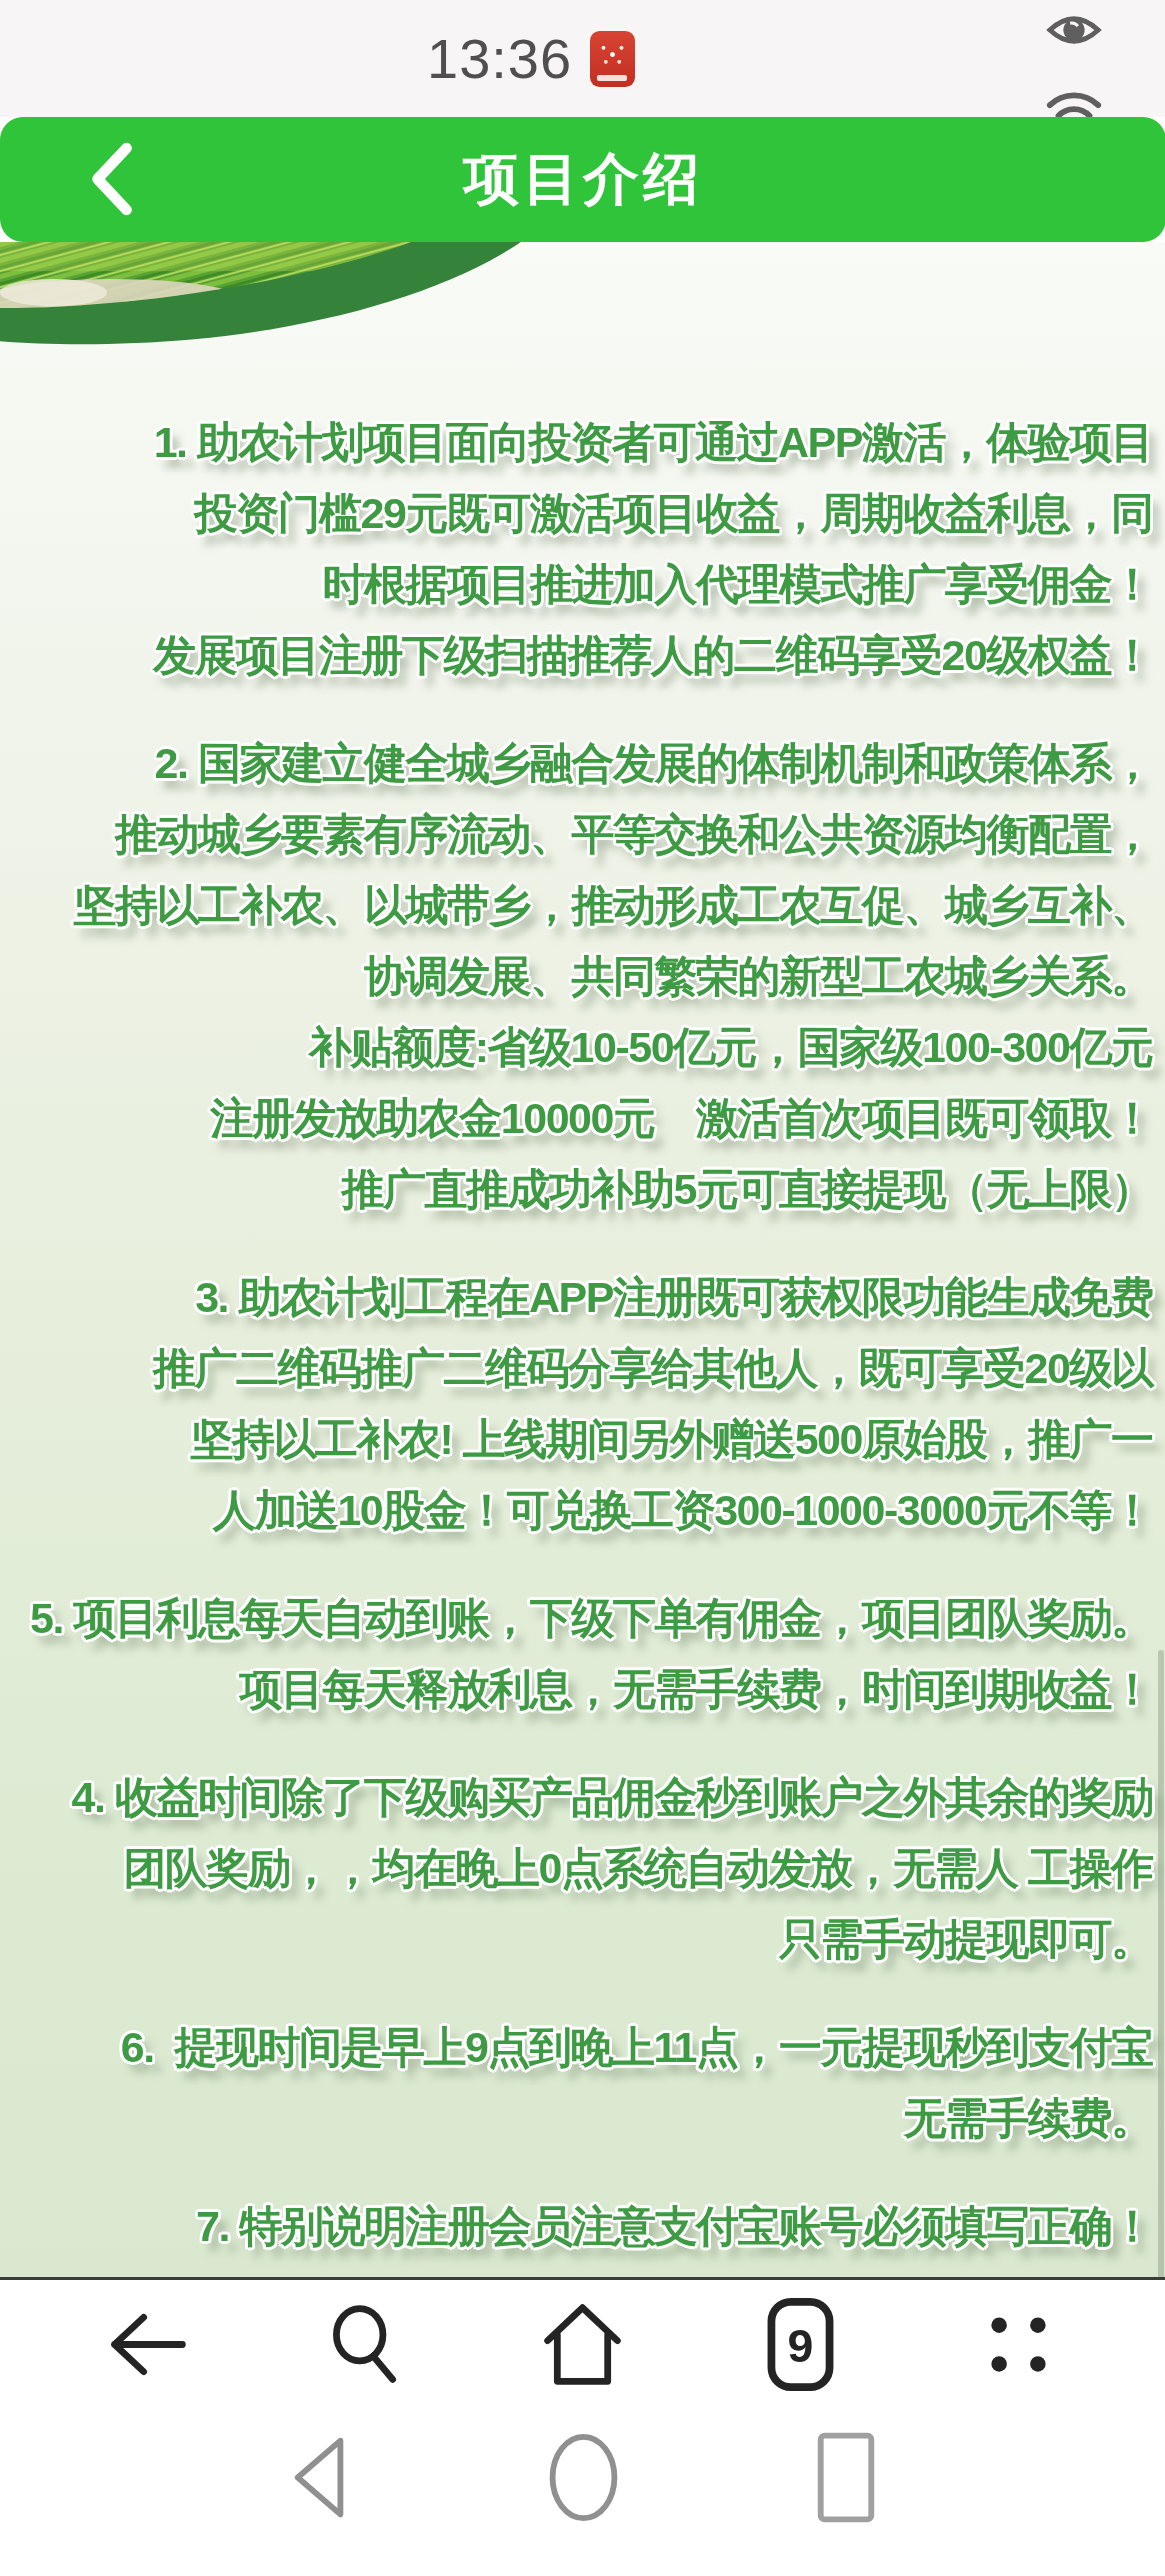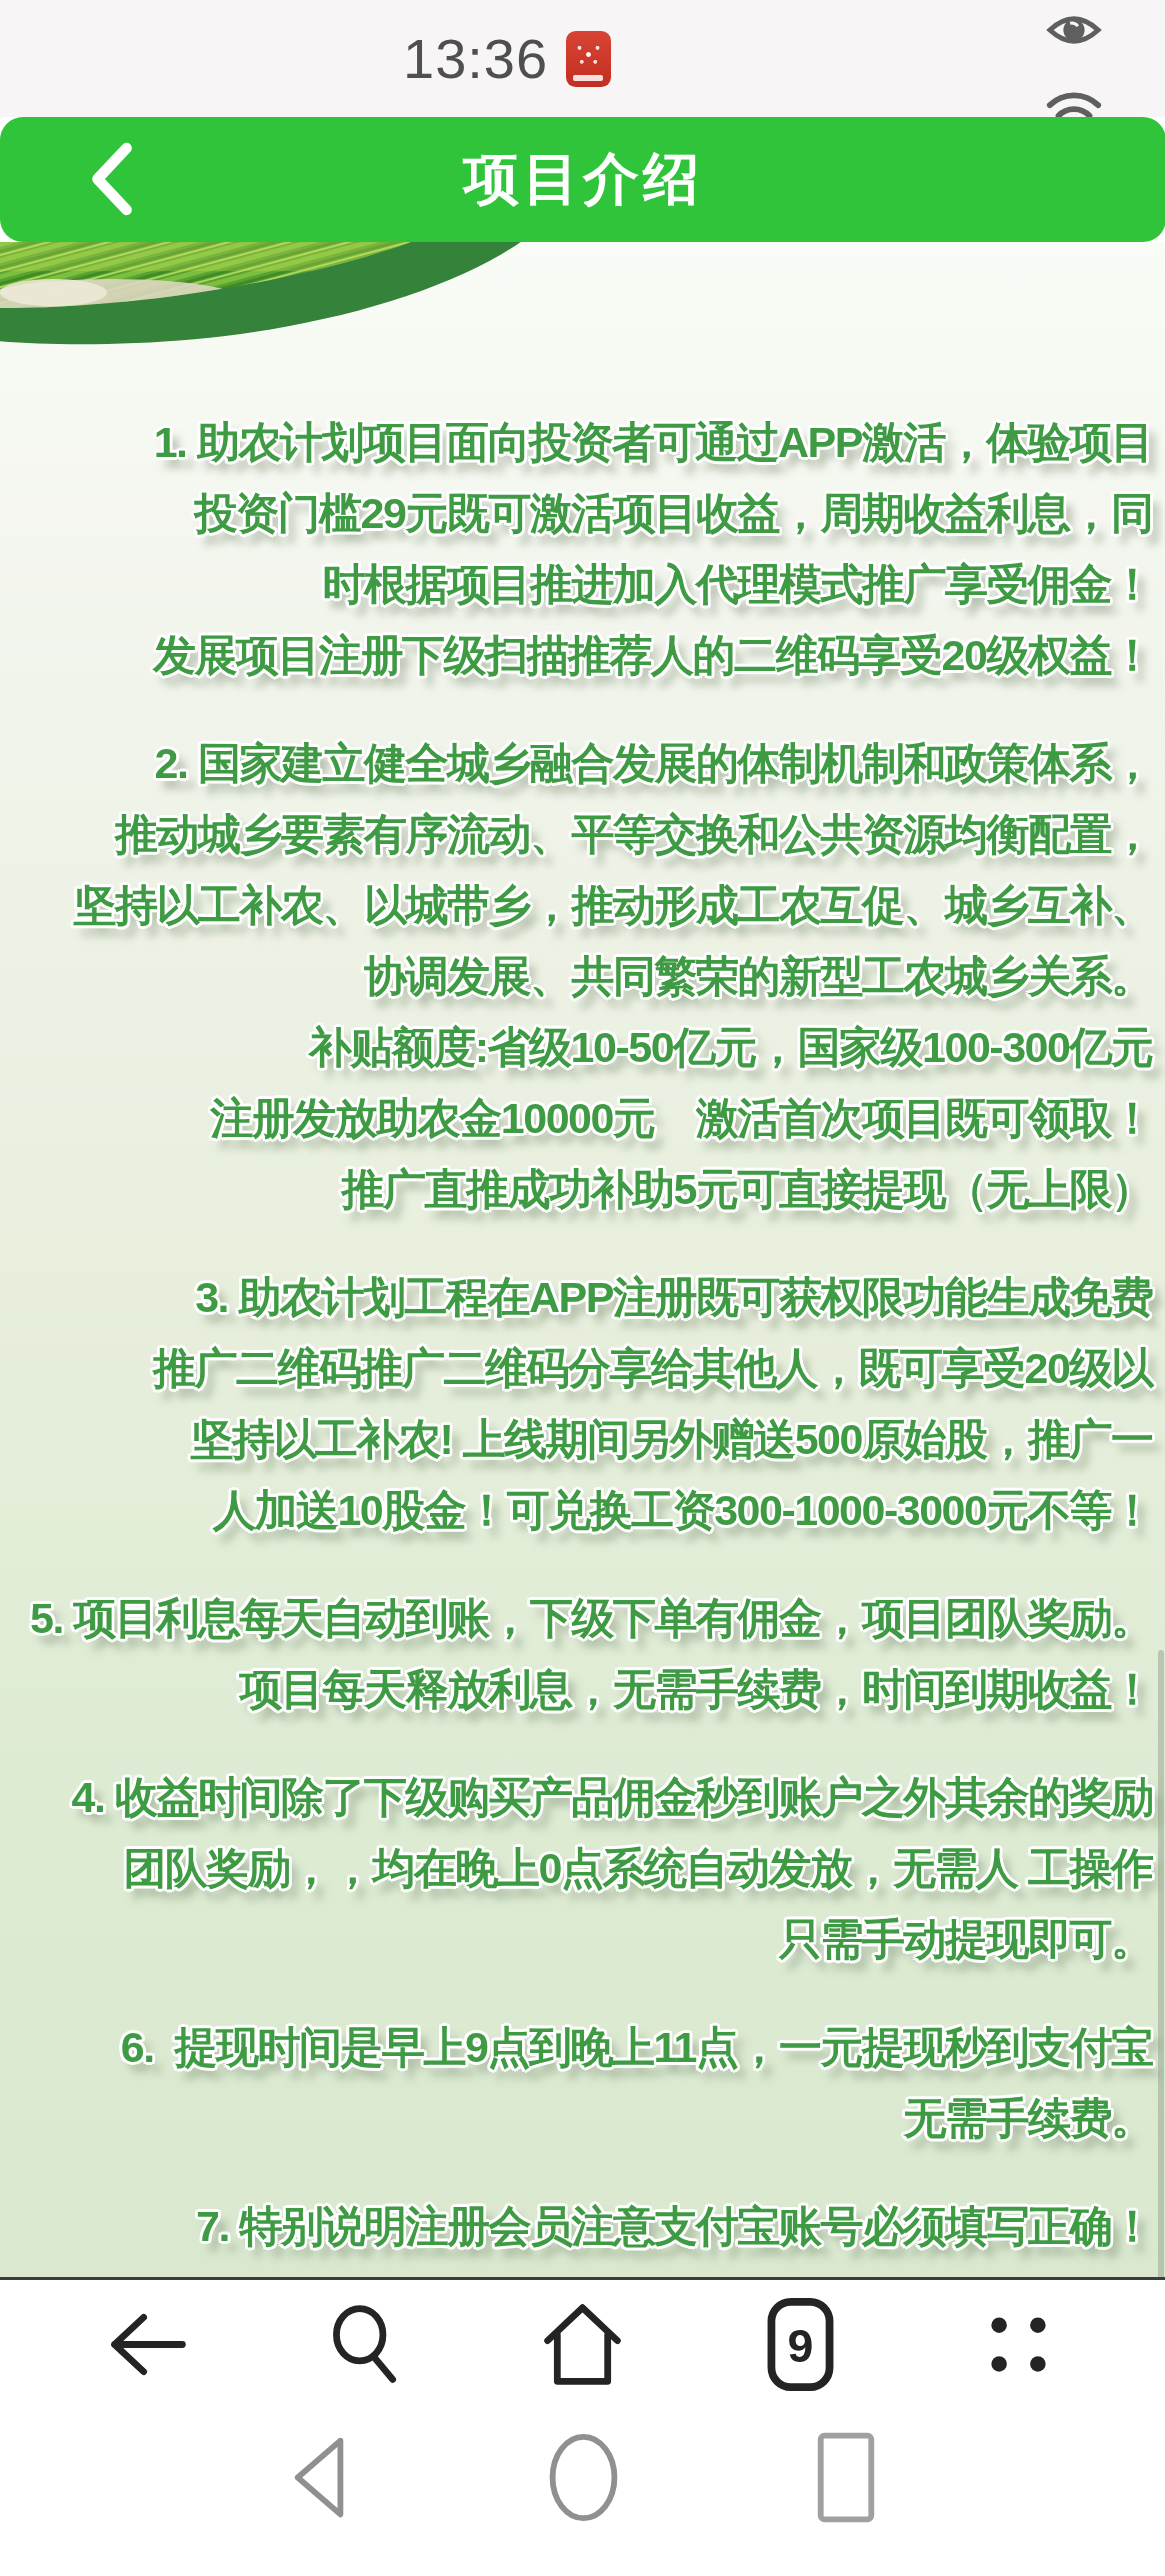--- a/index.html
+++ b/index.html
@@ -5,21 +5,21 @@
   html,body{margin:0;padding:0;}
   body{
     width:1166px;height:2576px;position:relative;overflow:hidden;
     font-family:"Liberation Sans",sans-serif;background:#fff;
   }
   
   .statusbar{
     position:absolute;top:0;left:0;width:1166px;height:117px;
     background:#f8f5f6;
   }
-  .sb-left{position:absolute;left:403px;top:0;height:117px;display:flex;align-items:center;gap:17.5px;}
+  .sb-left{position:absolute;left:427px;top:0;height:117px;display:flex;align-items:center;gap:17.5px;}
   .sb-time{font-size:56px;color:#4f4f4f;letter-spacing:1px;}
   .app-badge{
     width:45px;height:56px;border-radius:9.7px;background:#cf392b;position:relative;
     background-image:
       radial-gradient(circle at 50% 42%, #ffffff 1.9px, rgba(255,255,255,0) 2.9px),
       radial-gradient(circle at 30% 30%, #ffe9e4 1.6px, rgba(255,255,255,0) 2.3px),
       radial-gradient(circle at 70% 30%, #ffe9e4 1.6px, rgba(255,255,255,0) 2.3px),
       radial-gradient(circle at 35% 55%, #ffd9d0 1.6px, rgba(255,255,255,0) 2.3px),
       radial-gradient(circle at 65% 55%, #ffd9d0 1.6px, rgba(255,255,255,0) 2.3px),
       linear-gradient(180deg,#d84433,#c22f22);

